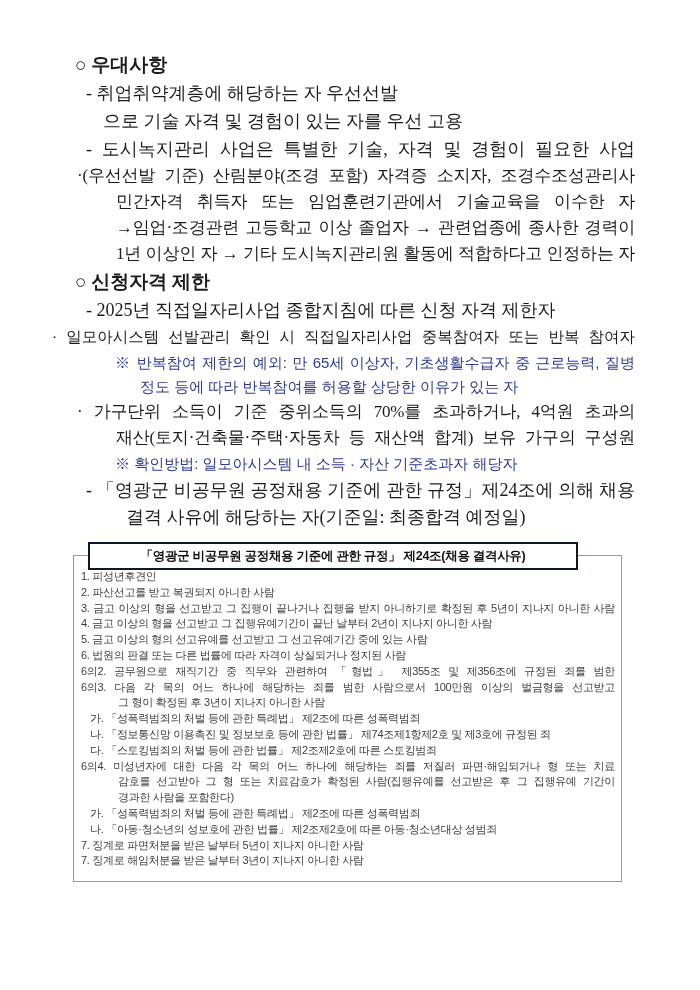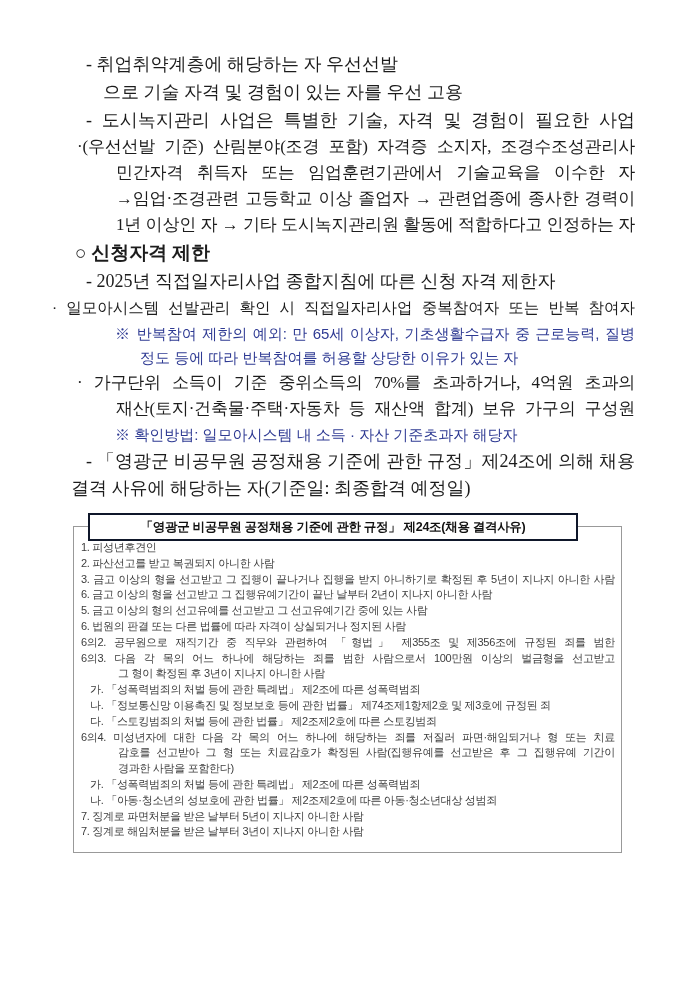--- a/index.html
+++ b/index.html
@@ -24,21 +24,21 @@
     position: relative;
   }
 
   
   .bl { padding-right: 65px; color: var(--ink); }
   .stretch { text-align: justify; text-align-last: justify; }
 
   .heading  { font-weight: bold; font-size: 19px; line-height: 29px; padding-left: 75px; }
   .dash     { font-size: 18px; line-height: 28px; padding-left: 86px; }
   .cont1    { font-size: 18px; line-height: 28px; padding-left: 103px; }
-  .cont1b   { font-size: 18px; line-height: 27px; padding-left: 71px; }
+  .cont1b   { font-size: 18px; line-height: 27px; padding-left: 91px; margin-left: 35px; }
   .dot      { font-size: 17px; line-height: 26px; padding-left: 77px;  letter-spacing: -0.2px; }
   .cont2    { font-size: 17px; line-height: 26px; padding-left: 116px; letter-spacing: -0.2px; }
   .dot2     { font-size: 15.5px; line-height: 26px; padding-left: 52px; }
   .note     { font-family: "Liberation Sans", sans-serif; font-size: 15px; line-height: 25px;
               padding-left: 115px; color: var(--note); }
   .notecont { font-family: "Liberation Sans", sans-serif; font-size: 15px; line-height: 24px;
               padding-left: 140px; color: var(--note); }
 
   
   .box {
@@ -74,20 +74,21 @@
   }
   .i0 { padding-left: 7px; }
   .i1 { padding-left: 44px; }
   .i2 { padding-left: 16px; }
 </style>
 </head>
 <body>
 
 <div class="page">
   <div id="body-lines">
+      <div class="bl heading">○ 우대사항</div>
       <div class="bl dash">- 취업취약계층에 해당하는 자 우선선발</div>
       <div class="bl cont1">으로 기술 자격 및 경험이 있는 자를 우선 고용</div>
       <div class="bl dash stretch">- 도시녹지관리 사업은 특별한 기술, 자격 및 경험이 필요한 사업</div>
       <div class="bl dot stretch">·(우선선발 기준) 산림분야(조경 포함) 자격증 소지자, 조경수조성관리사</div>
       <div class="bl cont2 stretch">민간자격 취득자 또는 임업훈련기관에서 기술교육을 이수한 자</div>
       <div class="bl cont2 stretch">→임업·조경관련 고등학교 이상 졸업자 → 관련업종에 종사한 경력이</div>
       <div class="bl cont2 stretch">1년 이상인 자 → 기타 도시녹지관리원 활동에 적합하다고 인정하는 자</div>
       <div class="bl heading">○ 신청자격 제한</div>
       <div class="bl dash">- 2025년 직접일자리사업 종합지침에 따른 신청 자격 제한자</div>
       <div class="bl dot2 stretch">· 일모아시스템 선발관리 확인 시 직접일자리사업 중복참여자 또는 반복 참여자</div>
@@ -99,21 +100,21 @@
       <div class="bl dash stretch">- 「영광군 비공무원 공정채용 기준에 관한 규정」제24조에 의해 채용</div>
       <div class="bl cont1b">결격 사유에 해당하는 자(기준일: 최종합격 예정일)</div>
     </div>
 
   <section class="box">
     <div class="box-title">「영광군 비공무원 공정채용 기준에 관한 규정」 제24조(채용 결격사유)</div>
     <div id="box-lines">
         <div class="xl i0">1. 피성년후견인</div>
         <div class="xl i0">2. 파산선고를 받고 복권되지 아니한 사람</div>
         <div class="xl i0 stretch">3. 금고 이상의 형을 선고받고 그 집행이 끝나거나 집행을 받지 아니하기로 확정된 후 5년이 지나지 아니한 사람</div>
-        <div class="xl i0">6. 금고 이상의 형을 선고받고 그 집행유예기간이 끝난 날부터 2년이 지나지 아니한 사람</div>
+        <div class="xl i0">4. 금고 이상의 형을 선고받고 그 집행유예기간이 끝난 날부터 2년이 지나지 아니한 사람</div>
         <div class="xl i0">5. 금고 이상의 형의 선고유예를 선고받고 그 선고유예기간 중에 있는 사람</div>
         <div class="xl i0">6. 법원의 판결 또는 다른 법률에 따라 자격이 상실되거나 정지된 사람</div>
         <div class="xl i0 stretch">6의2. 공무원으로 재직기간 중 직무와 관련하여 「형법」 제355조 및 제356조에 규정된 죄를 범한</div>
         <div class="xl i0 stretch">6의3. 다음 각 목의 어느 하나에 해당하는 죄를 범한 사람으로서 100만원 이상의 벌금형을 선고받고</div>
         <div class="xl i1">그 형이 확정된 후 3년이 지나지 아니한 사람</div>
         <div class="xl i2">가. 「성폭력범죄의 처벌 등에 관한 특례법」 제2조에 따른 성폭력범죄</div>
         <div class="xl i2">나. 「정보통신망 이용촉진 및 정보보호 등에 관한 법률」 제74조제1항제2호 및 제3호에 규정된 죄</div>
         <div class="xl i2">다. 「스토킹범죄의 처벌 등에 관한 법률」 제2조제2호에 따른 스토킹범죄</div>
         <div class="xl i0 stretch">6의4. 미성년자에 대한 다음 각 목의 어느 하나에 해당하는 죄를 저질러 파면·해임되거나 형 또는 치료</div>
         <div class="xl i1 stretch">감호를 선고받아 그 형 또는 치료감호가 확정된 사람(집행유예를 선고받은 후 그 집행유예 기간이</div>

